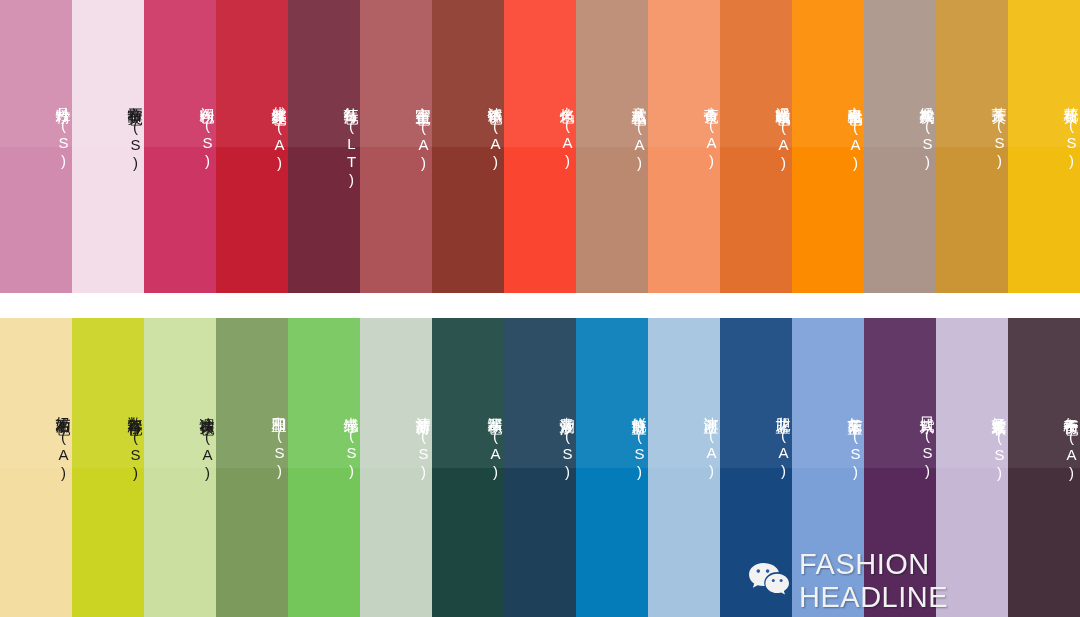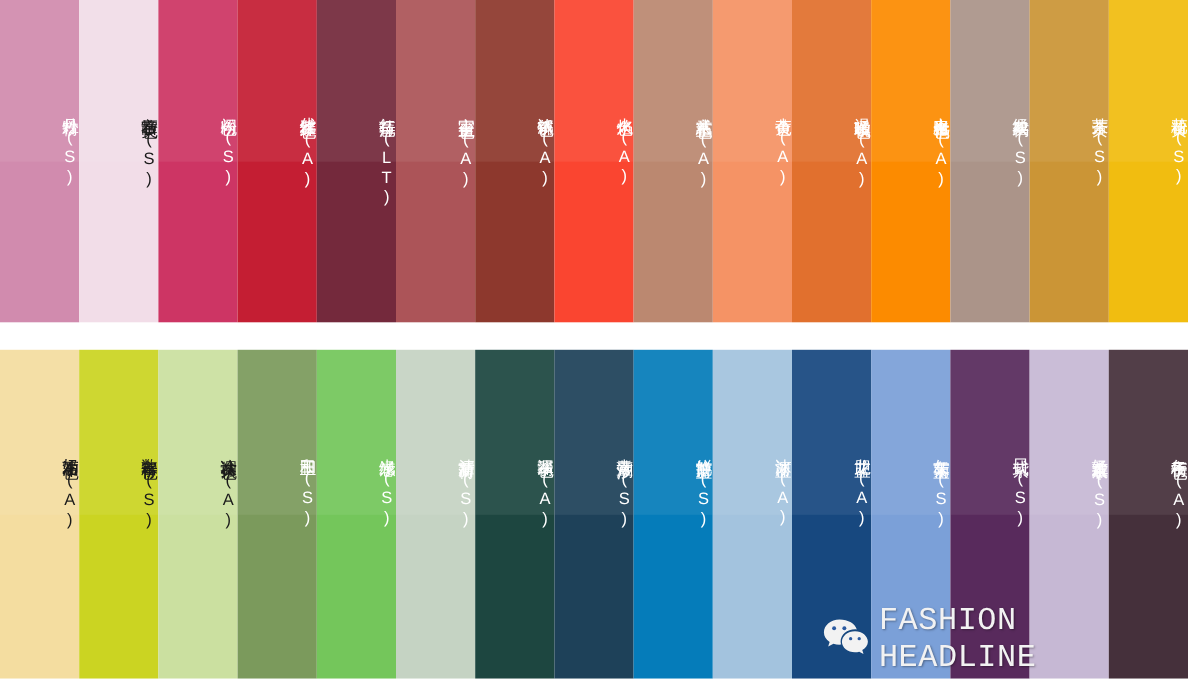--- a/index.html
+++ b/index.html
@@ -58,21 +58,21 @@
     display:flex; align-items:center; gap:9px;
     z-index:5;
     pointer-events:none;
   }
   #wm-text {
     font-size:29px;
     color:#f2f2f2;
     letter-spacing:0.5px;
     font-weight:400;
     text-shadow:1px 1px 2px rgba(0,0,0,0.35);
-    font-family:Liberation Mono, monospace;
+    font-family:Liberation Sans, sans-serif;
   }
   #wm-icon { display:block; }
 </style>
 </head>
 <body>
 
 <div id="board">
 
   <div class="row r0">
       <div class="swatch" style="background: rgb(209, 139, 174);">

